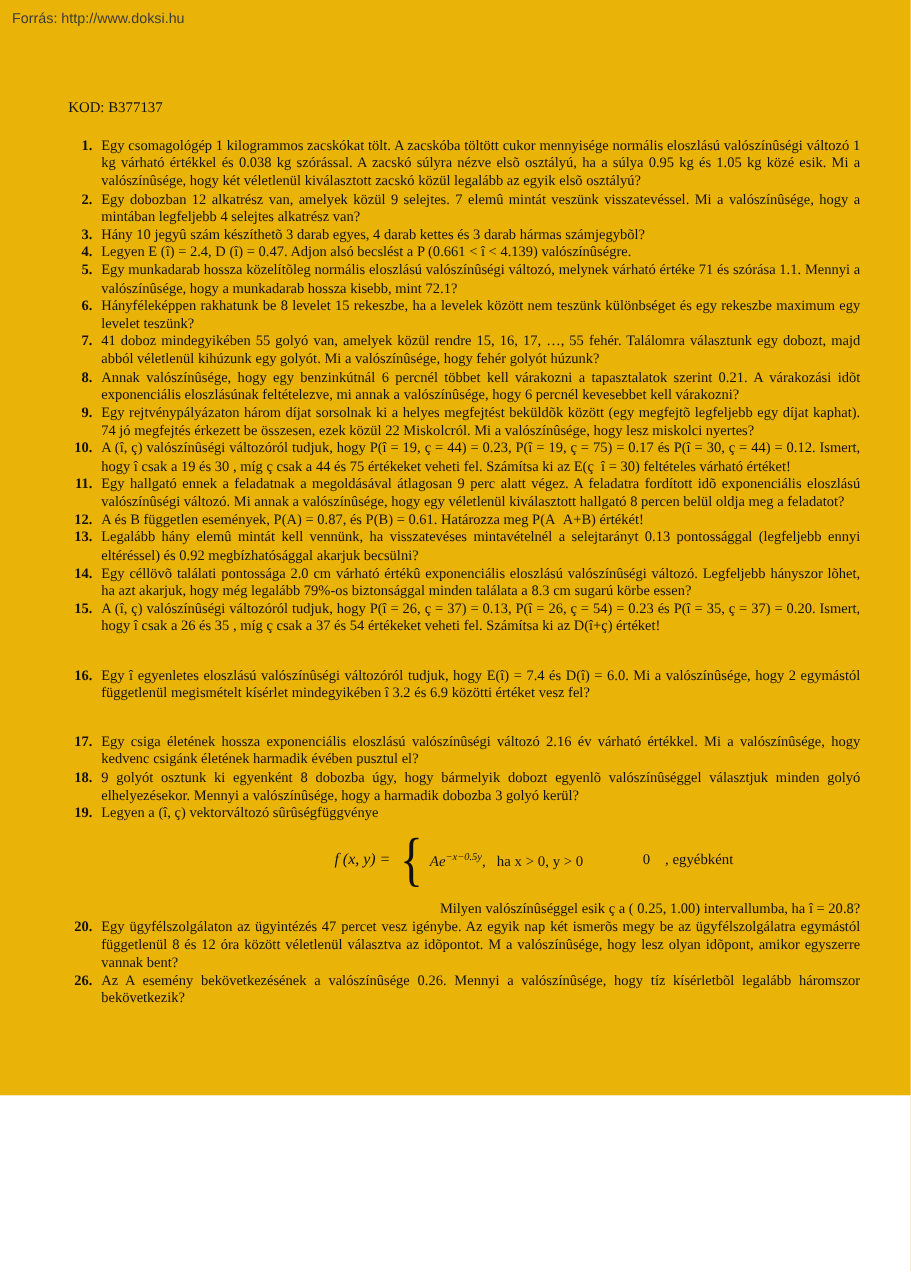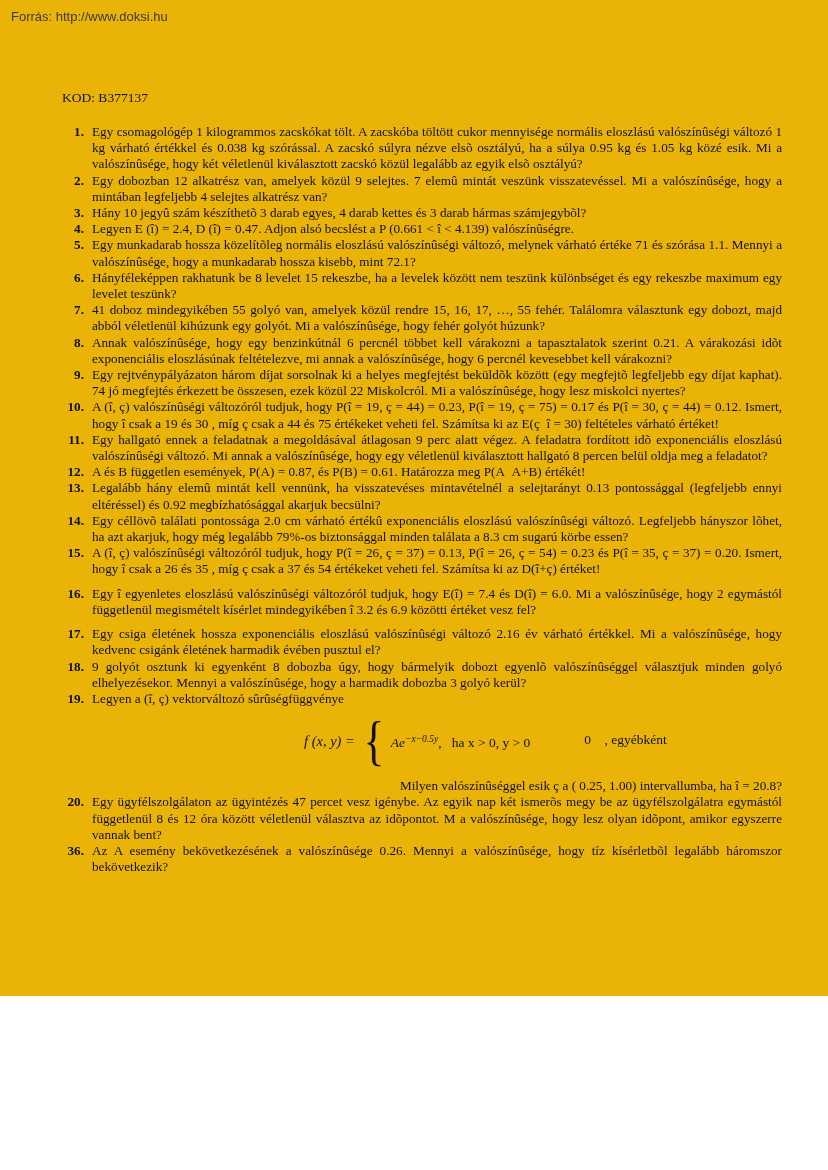--- a/index.html
+++ b/index.html
@@ -41,21 +41,21 @@
     text-align: justify;
   }
   .problem .pnum {
     position: absolute;
     left: 0;
     top: 0;
     width: 36px;
     text-align: right;
     font-weight: bold;
   }
-  .mt { margin-top: 8px; }
+  .mt { margin-top: 28px; }
   
   .formula {
     display: flex;
     align-items: center;
     margin: 12px 0 0 212px;
     text-align: left;
   }
   .flhs {
     font-style: italic;
     font-size: 14.5px;
@@ -210,21 +210,21 @@
 
       <div class="q19">Milyen valószínûséggel esik ç a ( 0.25, 1.00) intervallumba, ha î = 20.8?</div>
     </div>
 
     <div class="problem">
       <span class="pnum">20.</span>
       <span class="ptext">Egy ügyfélszolgálaton az ügyintézés 47 percet vesz igénybe. Az egyik nap két ismerõs megy be az ügyfélszolgálatra egymástól függetlenül 8 és 12 óra között véletlenül választva az idõpontot. M a valószínûsége, hogy lesz olyan idõpont, amikor egyszerre vannak bent?</span>
     </div>
 
     <div class="problem">
-      <span class="pnum">36.</span>
+      <span class="pnum">26.</span>
       <span class="ptext">Az A esemény bekövetkezésének a valószínûsége 0.26. Mennyi a valószínûsége, hogy tíz kísérletbõl legalább háromszor bekövetkezik?</span>
     </div>
 
   </div>
 
   <div class="page-number">87</div>
 
 </div>
 
 </body></html>

